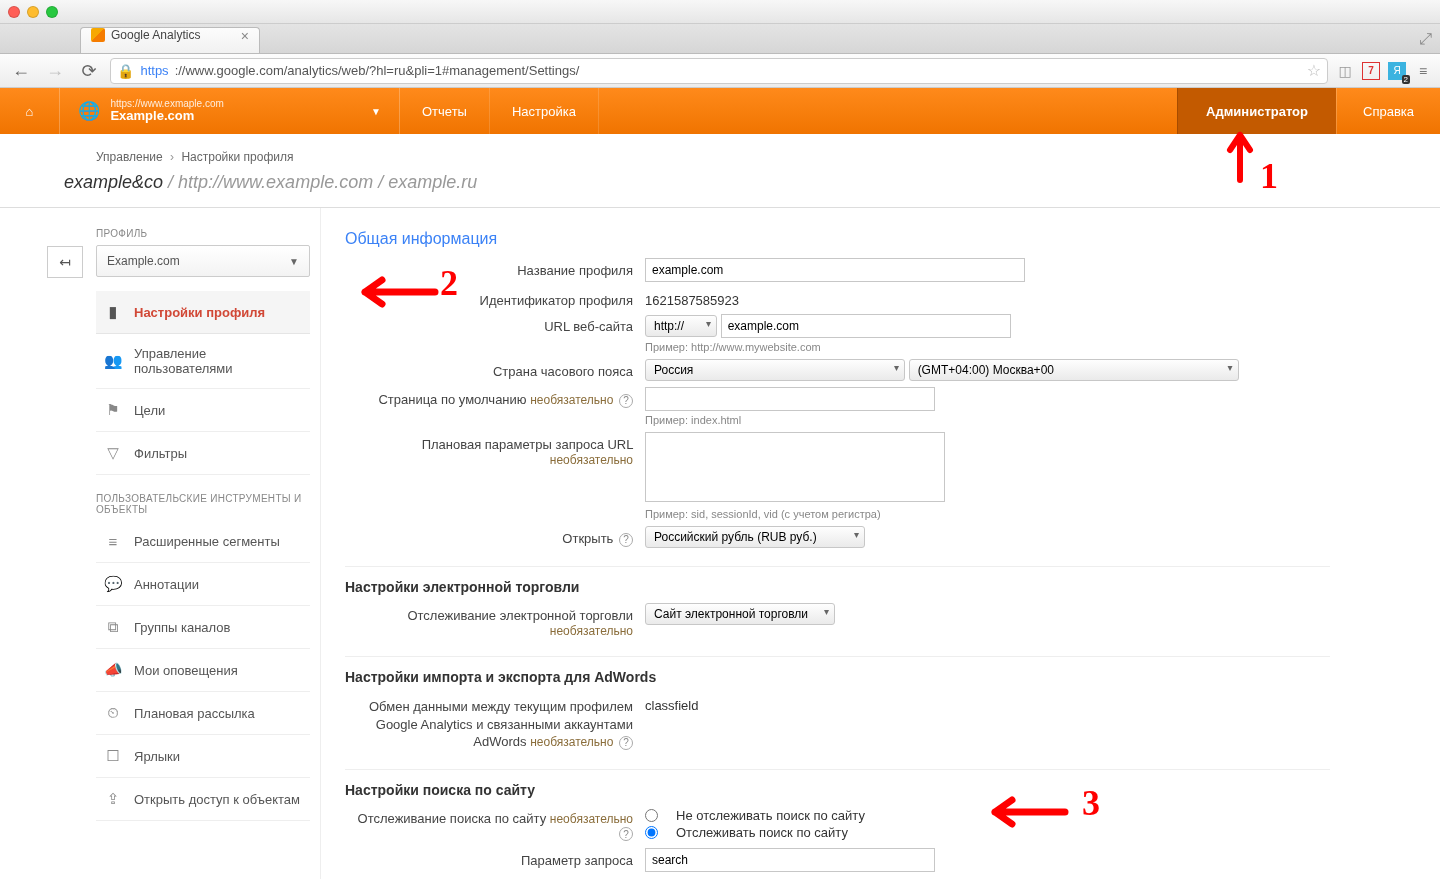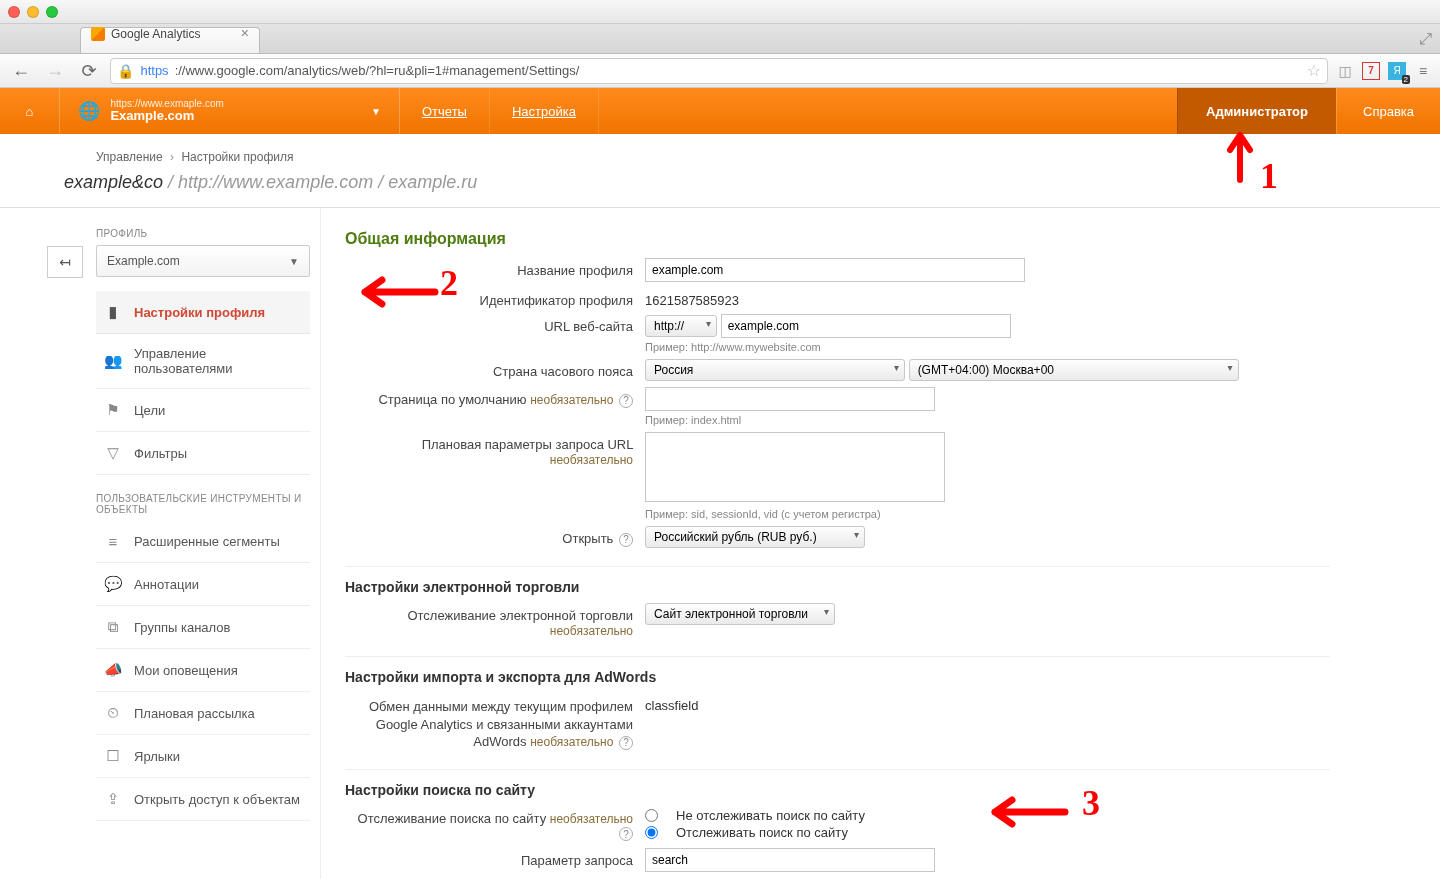--- a/index.html
+++ b/index.html
@@ -7,21 +7,21 @@
 
 
 .titlebar { height: 24px; background: linear-gradient(#f7f7f7,#e6e6e6); border-bottom: 1px solid #ccc; display: flex; align-items: center; padding: 0 8px; gap: 7px; }
 .tl-btn { width: 12px; height: 12px; border-radius: 50%; border: 1px solid rgba(0,0,0,.15); }
 .tl-red { background: #ff5f57; }
 .tl-yel { background: #febc2e; }
 .tl-grn { background: #28c840; }
 
 
 .tabstrip { height: 30px; background: linear-gradient(#e4e4e4,#d6d6d6); display: flex; align-items: flex-end; padding-left: 80px; border-bottom: 1px solid #bbb; position: relative; }
-.tab { height: 26px; background: linear-gradient(#fcfcfc,#f1f1f1); border: 1px solid #bbb; border-bottom: none; border-radius: 4px 4px 0 0; display: flex; align-items: flex-end; padding: 12px 10px; font-size: 12px; color: #444; min-width: 180px; gap: 6px; }
+.tab { height: 26px; background: linear-gradient(#fcfcfc,#f1f1f1); border: 1px solid #bbb; border-bottom: none; border-radius: 4px 4px 0 0; display: flex; align-items: flex-start; padding: 0 10px; font-size: 12px; color: #444; min-width: 180px; gap: 6px; }
 .favicon { width: 14px; height: 14px; background: linear-gradient(135deg,#f7a800 50%,#f57c00 50%); border-radius: 2px; }
 .tab-close { color: #888; margin-left: auto; font-size: 14px; cursor: default; }
 .expand-ico { position:absolute; right:8px; top:6px; color:#888; font-size:16px;}
 
 
 .addrbar { height: 34px; background: linear-gradient(#fdfdfd,#ececec); border-bottom: 1px solid #ccc; display: flex; align-items: center; padding: 0 8px; gap: 8px; }
 .nav-btn { width: 26px; height: 26px; display:flex; align-items:center; justify-content:center; color:#666; font-size:18px; cursor:default;}
 .addr-field { flex:1; height: 26px; background:#fff; border:1px solid #ccc; border-radius: 4px; display:flex; align-items:center; padding:0 6px; gap:6px; font-size:13px; color:#333; }
 .lock { color:#6fb36f; font-size:14px;}
 .addr-field .proto { color:#3b82f6;}
@@ -32,21 +32,21 @@
 
 
 .ga-header { height: 46px; background: linear-gradient(#ff8a1b,#f07400); color:#fff; display:flex; align-items:stretch; font-size:13px; }
 .ga-home { width:60px; display:flex; align-items:center; justify-content:center; border-right:1px solid rgba(255,255,255,.25);}
 .ga-acct { display:flex; align-items:center; gap:10px; padding:0 18px; border-right:1px solid rgba(255,255,255,.25); min-width:340px;}
 .ga-acct .globe { font-size:18px; opacity:.95;}
 .ga-acct .acct-txt { line-height:1.15;}
 .ga-acct .acct-txt .small { font-size:10px; opacity:.85; display:block;}
 .ga-acct .acct-txt .big { font-weight:bold; font-size:13px;}
 .ga-acct .caret { margin-left:auto; font-size:10px;}
-.ga-nav { display:flex; align-items:center;text-decoration:underline;}
+.ga-nav { display:flex; align-items:center;}
 .ga-nav a { color:#fff; text-decoration:none; padding:0 22px; height:100%; display:flex; align-items:center; border-right:1px solid rgba(255,255,255,.15);}
 .ga-spacer { flex:1;}
 .ga-admin { background:#c35a00; display:flex; align-items:center; padding:0 28px; border-left:1px solid rgba(0,0,0,.15); font-weight:bold;}
 .ga-help { display:flex; align-items:center; padding:0 26px; border-left:1px solid rgba(255,255,255,.2);}
 
 
 .content { display:flex; flex-direction:column; padding: 16px 0 0 0;}
 .breadcrumb { padding:0 0 6px 96px; font-size:12px; color:#666;}
 .breadcrumb .sep { margin:0 4px; color:#999;}
 .page-title { padding:2px 0 10px 64px; font-size:18px; color:#333;font-style:italic;}
@@ -60,21 +60,21 @@
 .profile-select .caret { margin-left:auto; font-size:10px; color:#666;}
 .back-tab { position:absolute; left:-50px; top:0; width:36px; height:32px; border:1px solid #ccc; background:#fff; display:flex; align-items:center; justify-content:center; font-size:14px;}
 .sb-list {}
 .sb-item { display:flex; align-items:center; gap:12px; padding:12px 8px; border-bottom:1px solid #eee; color:#555; font-size:13px;}
 .sb-item.active { background:#f5f5f5; color:#d14836; font-weight:bold; border-bottom:1px solid #e5e5e5;}
 .sb-item .ico { width:18px; text-align:center; color:#888; font-size:15px;}
 .sb-item.active .ico { color:#555;}
 .sb-sec2 { margin-top:18px;}
 
 .main { flex:1; padding: 16px 110px 20px 24px; border-left:1px solid #eee;}
-.h2 { font-size:16px; font-weight:bold; color:#4d7c0f; margin:6px 0 10px;}
+.h2 { font-size:16px; font-weight:normal; color:#3b82f6; margin:6px 0 10px;}
 .h3 { font-size:14px; font-weight:bold; color:#333; margin:18px 0 8px; border-top:1px solid #eee; padding-top:12px;}
 .row { display:flex; align-items:flex-start; margin:6px 0;justify-content:flex-end; }
 .lbl { width:300px; text-align:right; padding:5px 12px 0 0; color:#444; font-size:13px;}
 .lbl .opt { color:#8a6d3b; font-size:12px;}
 .help { display:inline-flex; width:14px; height:14px; border:1px solid #aaa; border-radius:50%; font-size:10px; color:#888; align-items:center; justify-content:center; margin-left:2px; vertical-align:middle;}
 .val { flex:1;}
 .txt { width:380px; height:24px; border:1px solid #c7c7c7; background:#fff; padding:2px 6px; font-size:12px; font-family:inherit;}
 .txt.short { width:290px;}
 .txt.area { height:70px; width:300px; resize:none;}
 .sel { height:22px; border:1px solid #c7c7c7; background:linear-gradient(#fefefe,#eaeaea); border-radius:3px; padding:1px 18px 1px 8px; font-size:12px; -webkit-appearance:none; appearance:none; position:relative;}

